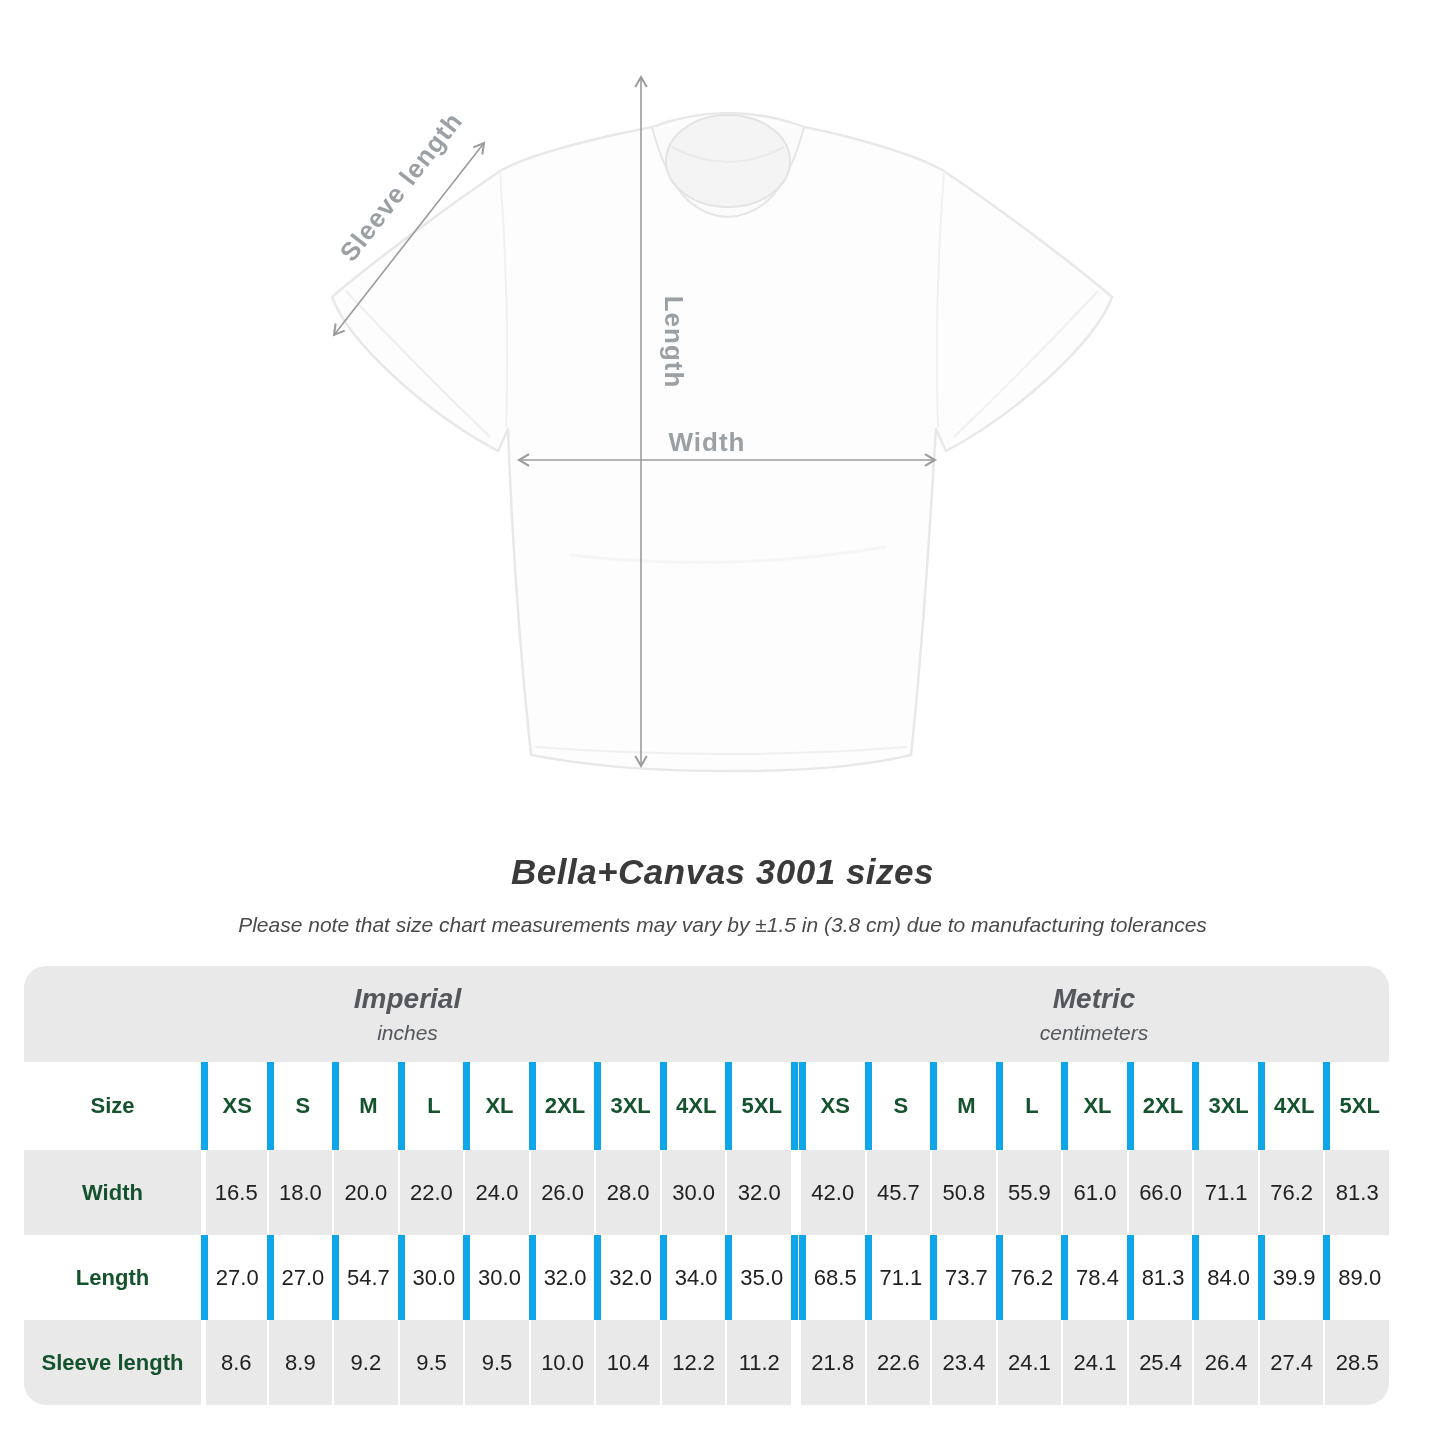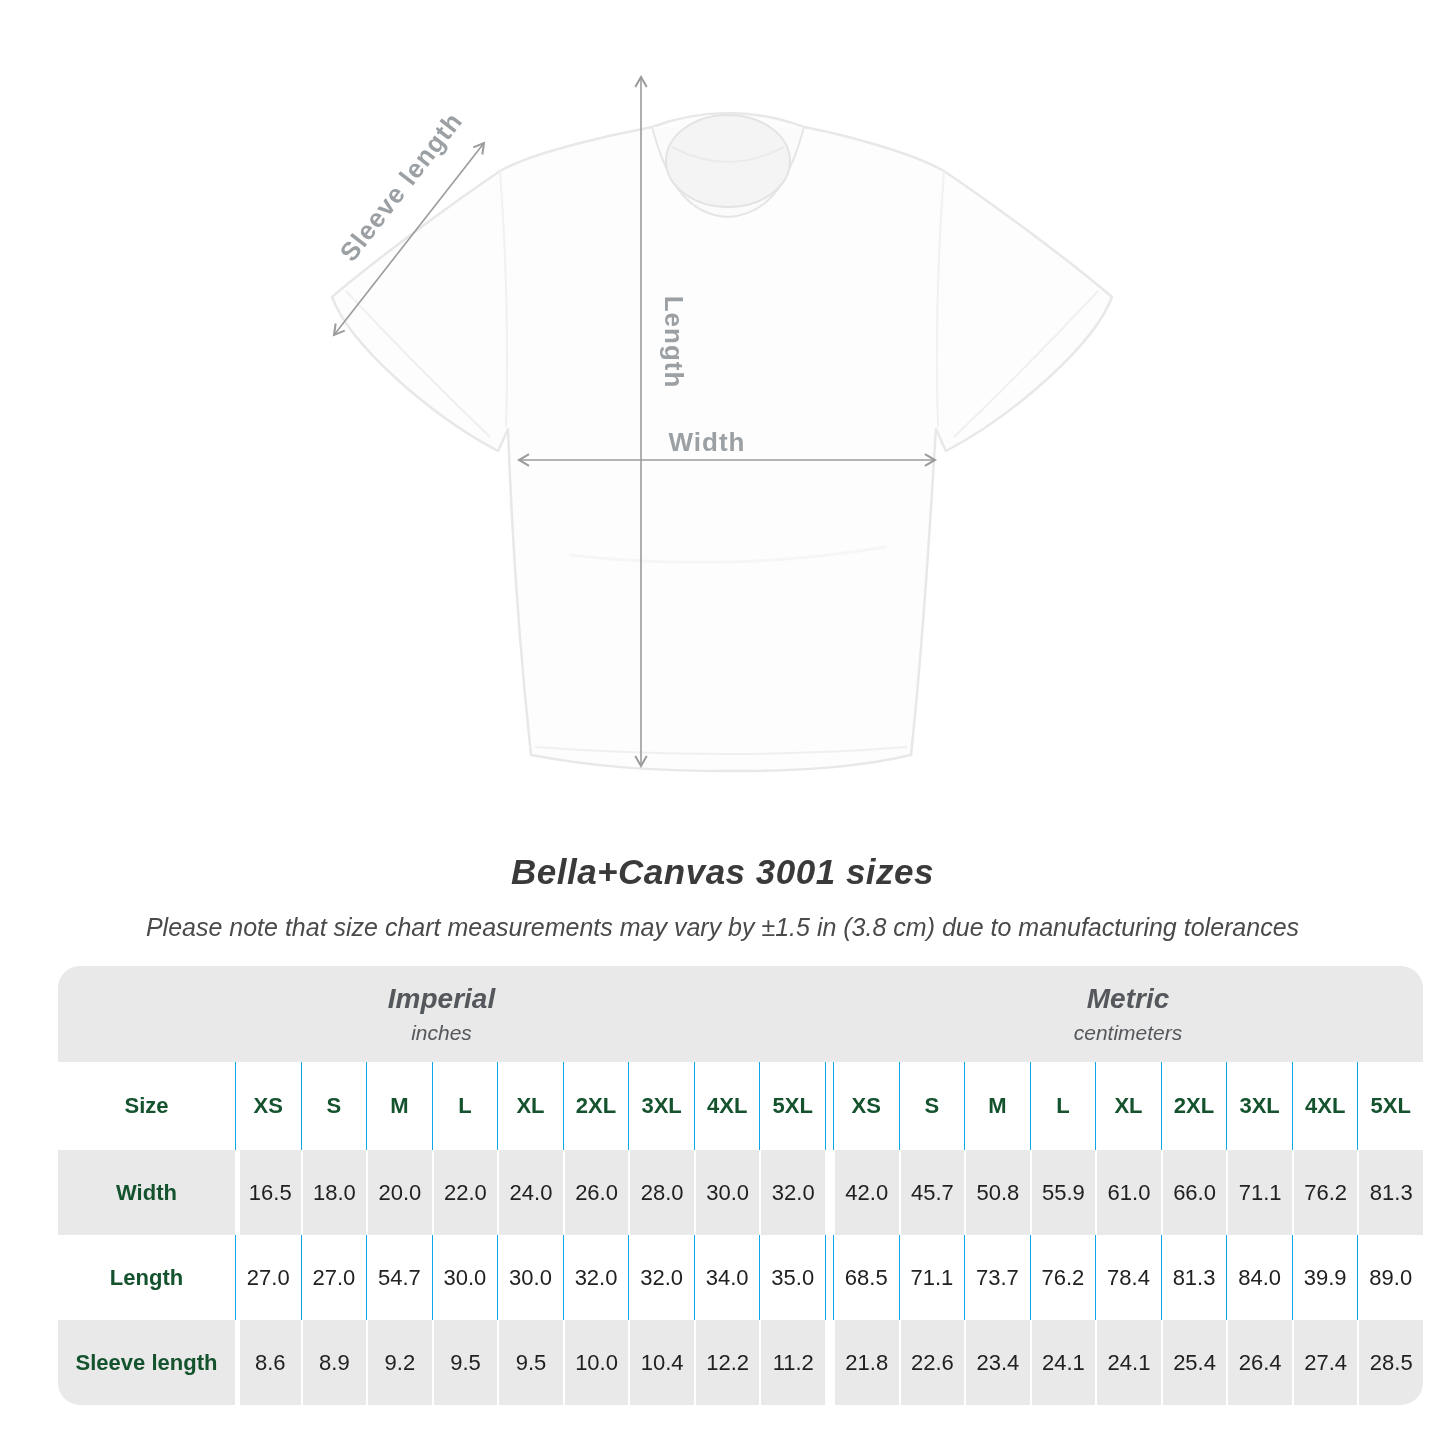--- a/index.html
+++ b/index.html
@@ -8,42 +8,42 @@
 
   
   .diagram{position:absolute;left:320px;top:55px;width:820px;height:750px;}
   .diagram svg{display:block;width:100%;height:100%;}
   .dim-label{font-size:26px;font-weight:bold;fill:#9ba0a4;letter-spacing:1px;}
 
   
   .title{position:absolute;left:0;top:852px;width:100%;text-align:center;
          font-size:35px;font-weight:bold;color:#3a3a3a;letter-spacing:.5px;font-style:italic;}
   .note{position:absolute;left:0;top:913px;width:100%;text-align:center;
-        font-size:25px;font-style:italic;color:#4a4a4a;}
+        font-size:21px;font-style:italic;color:#4a4a4a;}
 
   
-  .size-table{position:absolute;left:58px;top:966px;width:1365px;
+  .size-table{position:absolute;left:24px;top:966px;width:1365px;
               border-radius:22px;overflow:hidden;}
   .band,.trow{display:grid;grid-template-columns:177px repeat(9,1fr) 8px repeat(9,1fr);}
   .band{height:96px;background:#e9e9e9;}
   .group{display:flex;flex-direction:column;align-items:center;justify-content:center;gap:6px;}
   .group-imperial{grid-column:1 / 11;}
   .group-metric{grid-column:12 / 21;}
   .gname{font-size:28px;font-weight:bold;font-style:italic;color:#54585c;}
   .gsub{font-size:21px;font-style:italic;color:#54585c;}
 
   .trow{height:85px;}
   .trow.header{height:88px;}
   .trow > div{display:flex;align-items:center;justify-content:center;}
   .c{font-size:22px;}
   .lbl,.head{font-weight:bold;color:#14532d;}
   .val{color:#212121;}
 
   .row-white{background:#fff;}
-  .row-white > div + div{border-left:1px solid #0ea5e9;}
+  .row-white > div + div{border-left:7px solid #0ea5e9;}
   .row-white > .sp{background:#fff;}
 
   .row-gray > .c{background:#e9e9e9;}
   .row-gray > div + div{border-left:2px solid #fff;}
   .row-gray > .sp{background:#fff;border-left:none;}
   .row-gray > .lbl + .c{border-left:5px solid #fff;}
 </style>
 </head>
 <body>
 

